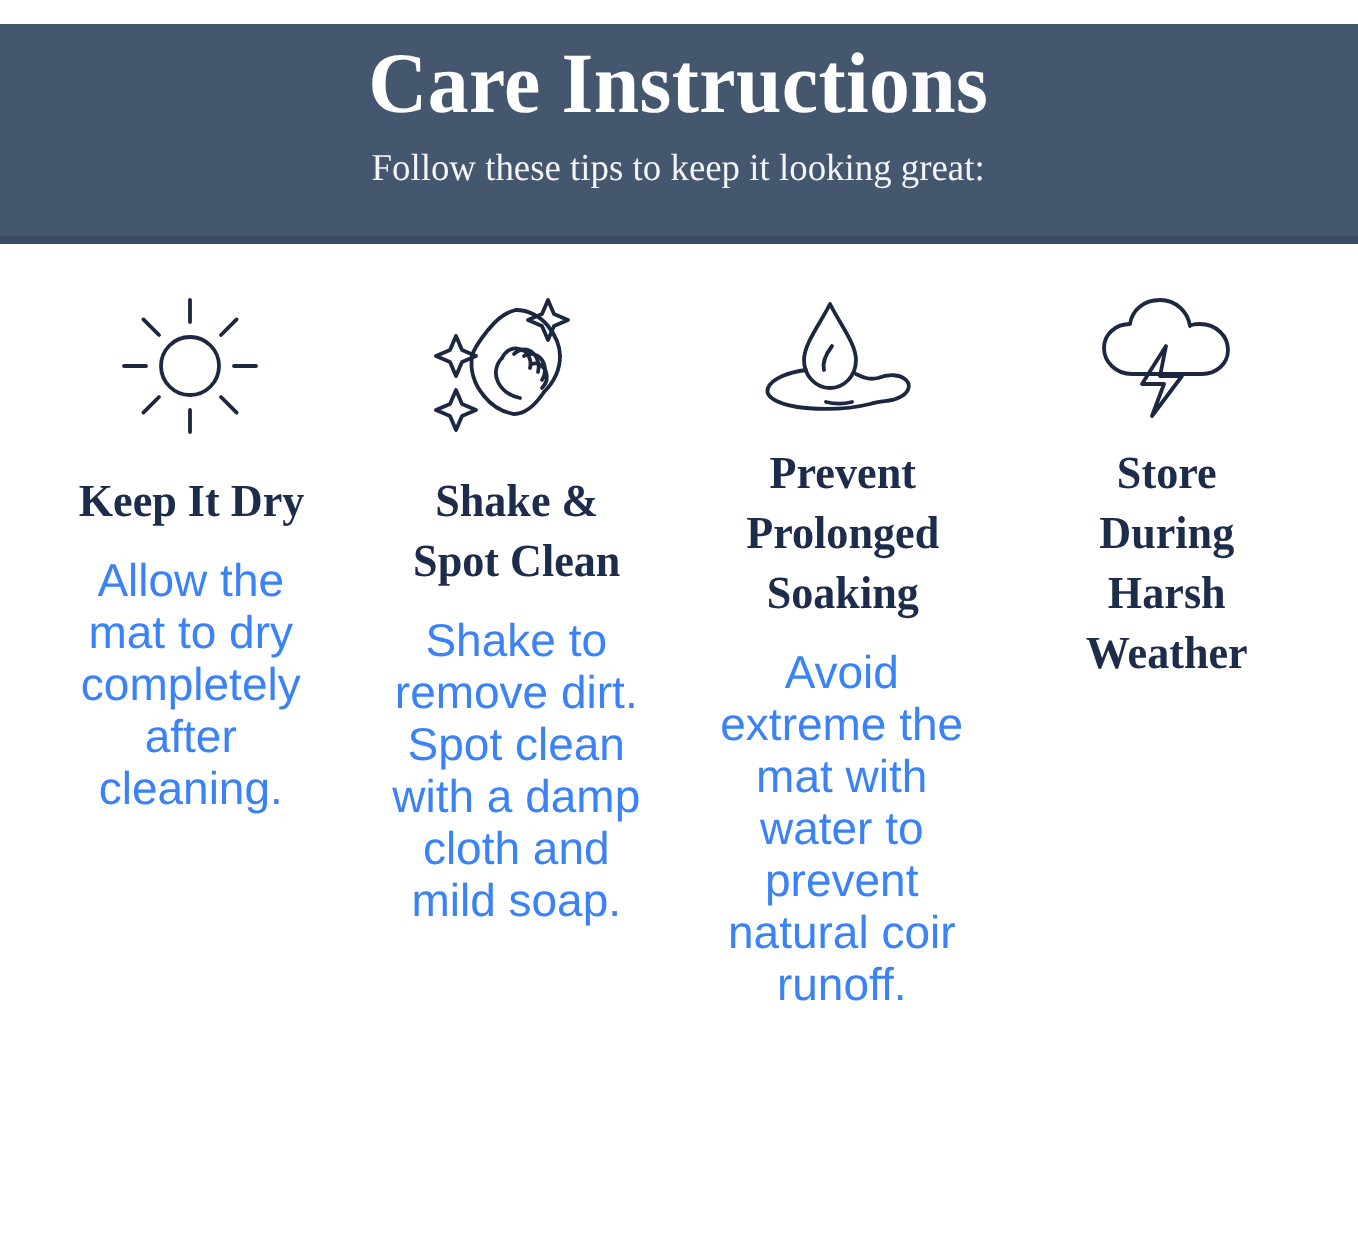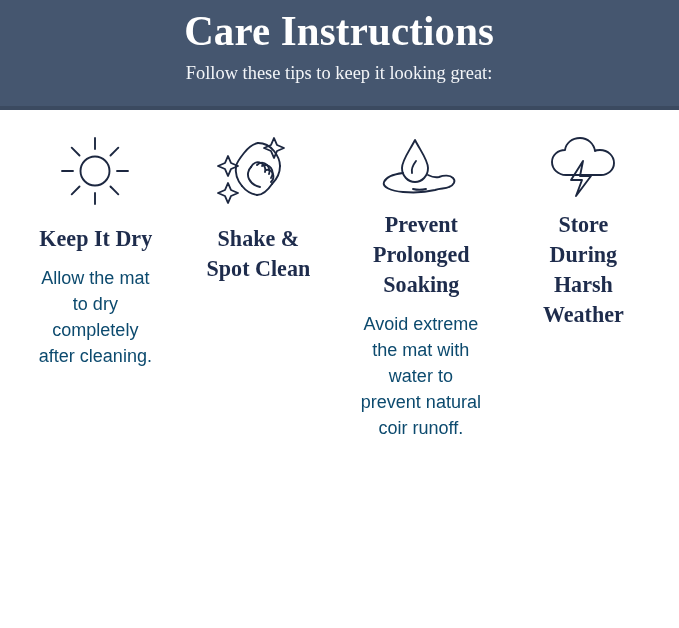--- a/index.html
+++ b/index.html
@@ -17,20 +17,21 @@
   .banner {
     height: 110px;
     background: #45566f;
     border-bottom: 4px solid #3b4a60;
     box-sizing: border-box;
     display: flex;
     flex-direction: column;
     align-items: center;
     justify-content: flex-start;
     padding-top: 6px;
+    margin-top: 12px;
   }
 
   .banner-title {
     font-family: "Liberation Serif", "DejaVu Serif", serif;
     font-weight: bold;
     font-size: 43px;
     line-height: 50px;
     color: #ffffff;
     letter-spacing: 0.2px;
     transform: scaleX(0.95);
@@ -82,23 +83,23 @@
     font-size: 23px;
     line-height: 30px;
     color: #1e2c4c;
     margin-top: 14px;
     transform: scaleX(0.96);
   }
 
   .card-body {
     font-family: "Liberation Sans", sans-serif;
     font-weight: normal;
-    font-size: 18px;
+    font-size: 23px;
     line-height: 26px;
-    color: #0c4a6e;
+    color: #3b82f6;
     margin-top: 11px;
     max-width: 240px;
   }
 
   .row-2 .card-icon {
     height: 70px;
   }
   .row-2 .card-title {
     margin-top: 8px;
   }
@@ -144,20 +145,21 @@
         <path d="M40 32 C 43 29 47 29 50 32 C 52 34 53 38 52 41"></path>
         <path d="M45 33 C 48 31 52 32 54 35 C 56 38 56 42 54 45"></path>
         <path d="M49 37 C 52 36 55 38 56 41 C 57 44 56 47 54 49"></path>
         <path d="M34 34 C 31 37 30 42 32 46 C 34 50 38 53 43 54"></path>
         <path d="M8 30 L 11 23 L 14 30 L 21 33 L 14 36 L 11 43 L 8 36 L 1 33 Z"></path>
         <path d="M57 5 L 60 12 L 67 15 L 60 18 L 57 25 L 54 18 L 47 15 L 54 12 Z"></path>
         <path d="M11 50 L 14 57 L 21 60 L 14 63 L 11 70 L 8 63 L 1 60 L 8 57 Z"></path>
       </svg>
     </div>
     <div class="card-title">Shake &amp; Spot Clean</div>
+    <div class="card-body">Shake to remove dirt. Spot clean with a damp cloth and mild soap.</div>
   </div>
 
   <div class="card row-2">
     <div class="card-icon">
       <svg width="88" height="64" viewBox="0 0 88 64" fill="none" stroke="#1c2740" stroke-width="1.9" stroke-linecap="round" stroke-linejoin="round">
         <path d="M38 5 C 33 15 25 25 25 33 C 25 41 31 47 38 47 C 45 47 51 41 51 33 C 51 25 43 15 38 5 Z"></path>
         <path d="M39 26 C 36 30 34 34 35 38"></path>
         <path d="M26 38 C 18 39 9 42 7 47 C 5 52 14 56 26 57 C 38 58 50 57 58 55 C 64 53 68 54 72 52 C 77 50 79 46 76 43 C 73 40 67 40 62 42 C 58 43 55 42 51 40"></path>
         <path d="M36 54 C 40 55 45 55 49 54"></path>
       </svg>

